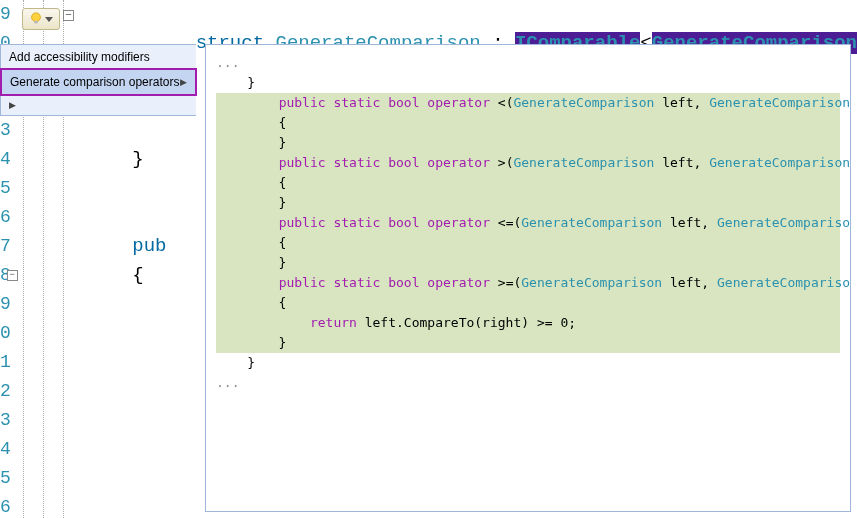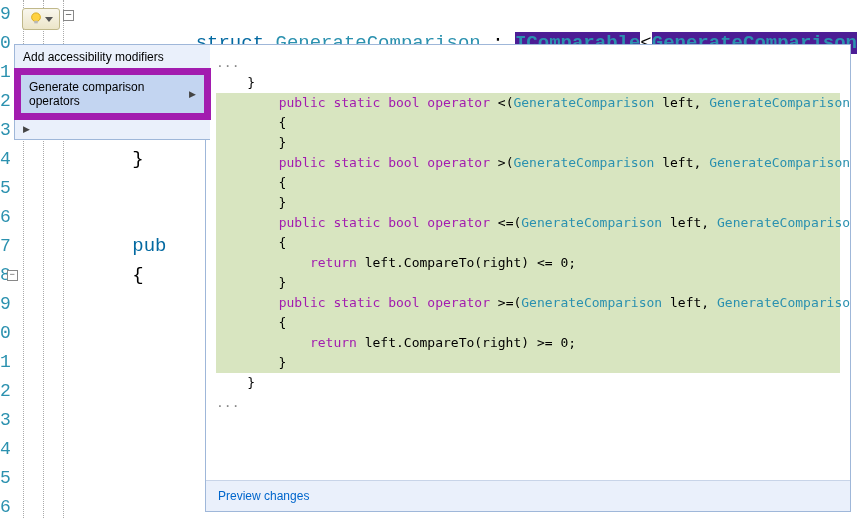--- a/index.html
+++ b/index.html
@@ -103,40 +103,40 @@
 .dd-arrow {
   width: 0; height: 0;
   border-left: 4px solid transparent;
   border-right: 4px solid transparent;
   border-top: 5px solid #555;
 }
 
 .qa-menu {
   position: absolute;
   top: 44px;
-  left: 14px;
+  left: 0;
   width: 196px;
   background: #eaf0fb;
   border: 1px solid #9fb7d9;
   border-right: none;
   z-index: 20;
   font-family: 'Segoe UI', sans-serif;
   font-size: 12px;
 }
 .qa-item {
   padding: 5px 8px;
   display: flex;
   justify-content: space-between;
   align-items: center;
   color: #000;
   cursor: default;
 }
 .qa-item.sel {
   background: #c3d5f1;
-  border: 7px solid #a21caf;
+  border: 2px solid #a21caf;
   margin: -1px;
 }
 .qa-arrow {
   font-size: 9px;
   color: #444;
 }
 
 .preview-panel {
   position: absolute;
   top: 44px;
@@ -267,27 +267,23 @@
         <div class="pc-line">        <span class="pkw">public</span> <span class="pkw">static</span> <span class="pkw">bool</span> <span class="pkw">operator</span> &lt;(<span class="ptype">GenerateComparison</span> left, <span class="ptype">GenerateComparison</span> right)</div>
         <div class="pc-line">        {</div>
         <div class="pc-line">        }</div>
         <div class="pc-line"></div>
         <div class="pc-line">        <span class="pkw">public</span> <span class="pkw">static</span> <span class="pkw">bool</span> <span class="pkw">operator</span> &gt;(<span class="ptype">GenerateComparison</span> left, <span class="ptype">GenerateComparison</span> right)</div>
         <div class="pc-line">        {</div>
         <div class="pc-line">        }</div>
         <div class="pc-line"></div>
         <div class="pc-line">        <span class="pkw">public</span> <span class="pkw">static</span> <span class="pkw">bool</span> <span class="pkw">operator</span> &lt;=(<span class="ptype">GenerateComparison</span> left, <span class="ptype">GenerateComparison</span> right)</div>
         <div class="pc-line">        {</div>
-        <div class="pc-line">            <span class="pkw">return</span> left.CompareTo(right) &lt;= 0;</div>
         <div class="pc-line">        }</div>
         <div class="pc-line"></div>
         <div class="pc-line">        <span class="pkw">public</span> <span class="pkw">static</span> <span class="pkw">bool</span> <span class="pkw">operator</span> &gt;=(<span class="ptype">GenerateComparison</span> left, <span class="ptype">GenerateComparison</span> right)</div>
         <div class="pc-line">        {</div>
         <div class="pc-line">            <span class="pkw">return</span> left.CompareTo(right) &gt;= 0;</div>
         <div class="pc-line">        }</div>
       </div>
       <div class="pc-line">    }</div>
       <div class="pc-line"><span class="ellipsis">...</span></div>
     </div>
-  <div class="preview-footer">
-    <a href="#">Preview changes</a>
-  </div>
 </div>
 
 </body></html>

